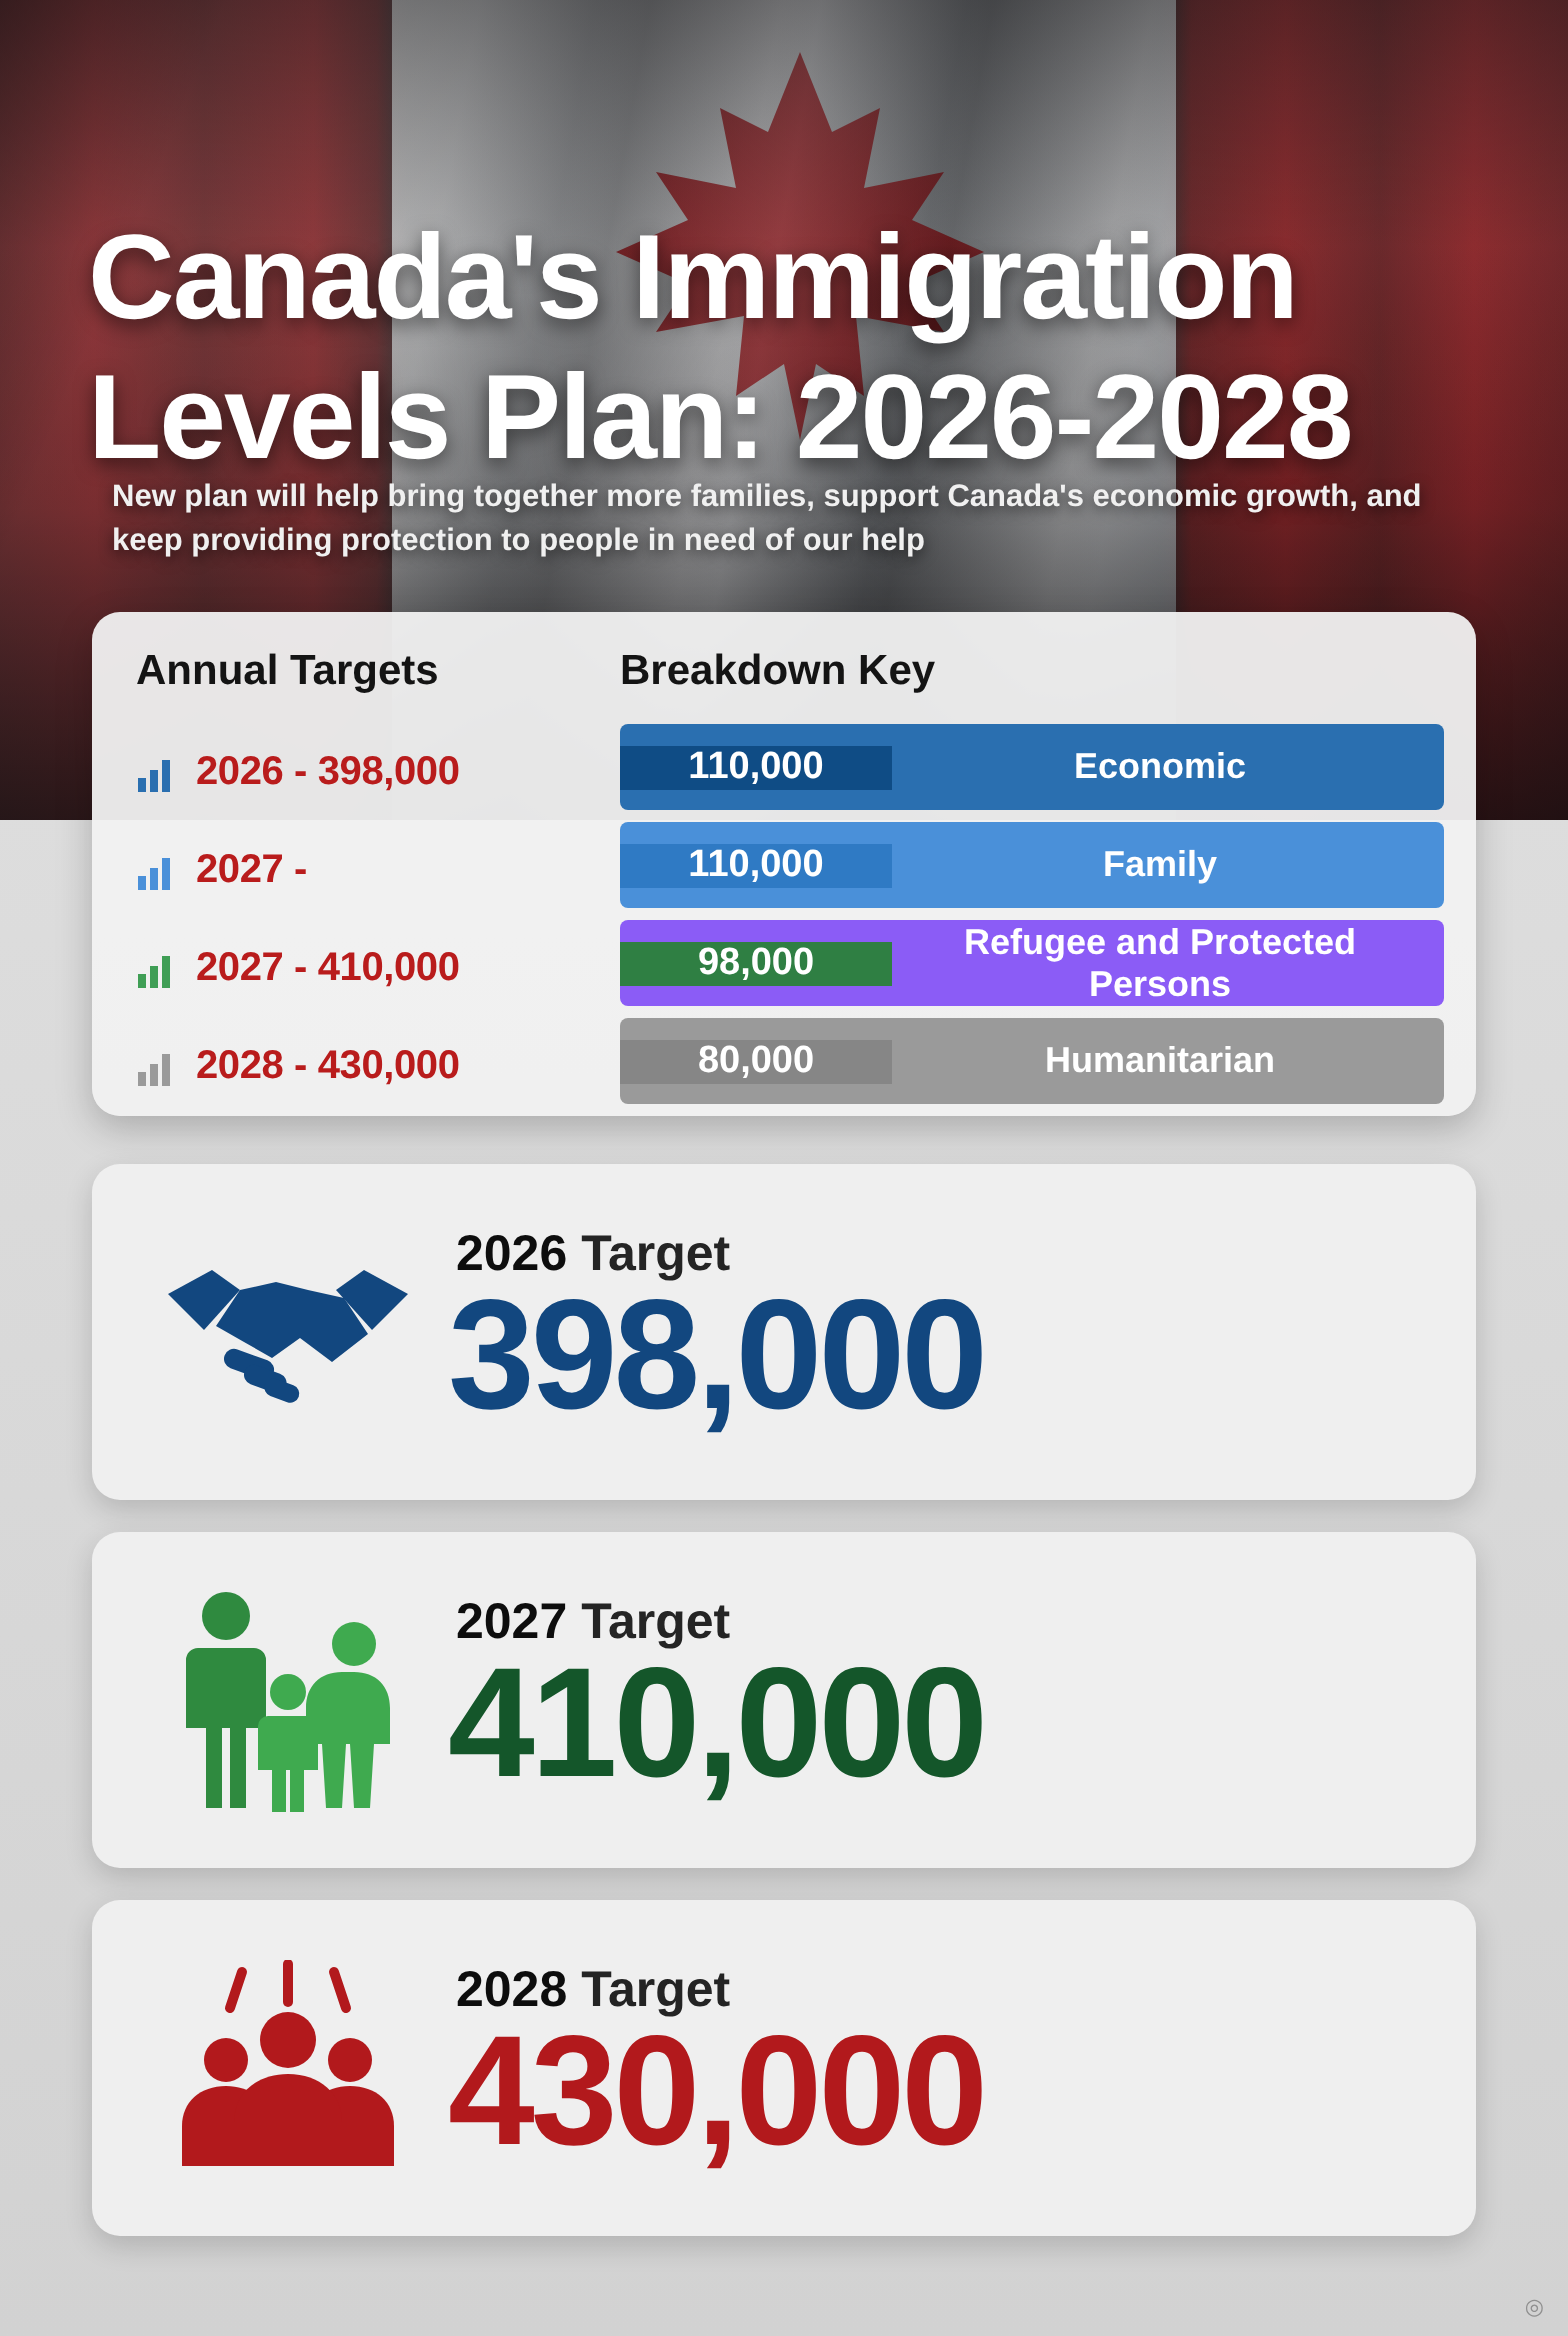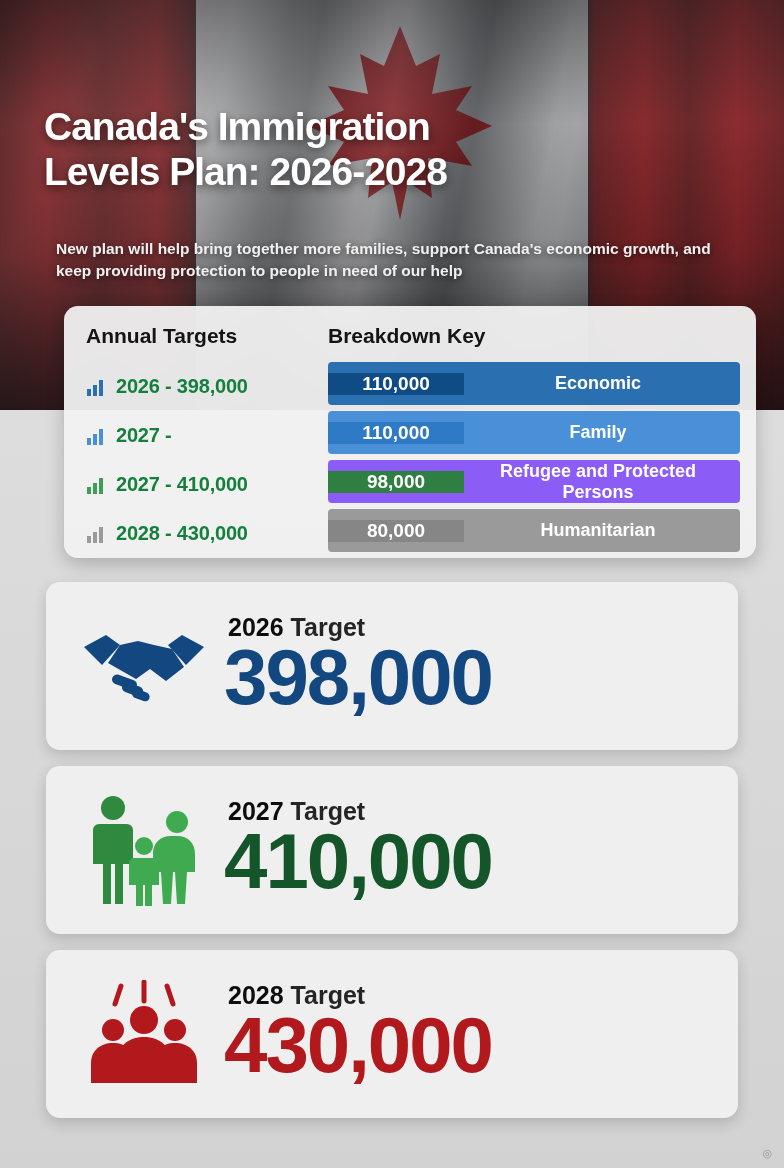--- a/index.html
+++ b/index.html
@@ -108,42 +108,42 @@
     font-weight: normal;
   }
 
   
   .headline {
     position: absolute;
     left: 44px;
     top: 104px;
     width: 700px;
     color: #ffffff;
-    font-size: 39px;
+    font-size: 60px;
     line-height: 1.16;
     font-weight: bold;
     letter-spacing: -1px;
     text-shadow: 0 3px 10px rgba(0,0,0,0.55);
   }
   .subhead {
     position: absolute;
     left: 56px;
     top: 238px;
     width: 690px;
     color: #f0f0f0;
     font-size: 15.5px;
     line-height: 1.42;
     font-weight: bold;
     text-shadow: 0 2px 7px rgba(0,0,0,0.6);
   }
 
   
   .summary-card {
     position: absolute;
-    left: 64px;
+    left: 46px;
     top: 306px;
     width: 692px;
     height: 252px;
     background: rgba(241,241,241,0.95);
     border-radius: 14px;
     box-shadow: 0 6px 18px rgba(0,0,0,0.22);
     display: flex;
     padding: 18px 0 0 0;
     box-sizing: border-box;
   }
@@ -161,21 +161,21 @@
   .target-row {
     display: flex;
     align-items: center;
     gap: 10px;
     height: 49px;
   }
   .bars-icon { display: block; }
   .target-text {
     font-size: 20px;
     font-weight: bold;
-    color: #15803d;
+    color: #b91c1c;
     letter-spacing: -0.2px;
   }
 
   .key-col {
     flex: 1;
     padding: 0 16px 0 2px;
     box-sizing: border-box;
   }
   .key-row {
     display: flex;

